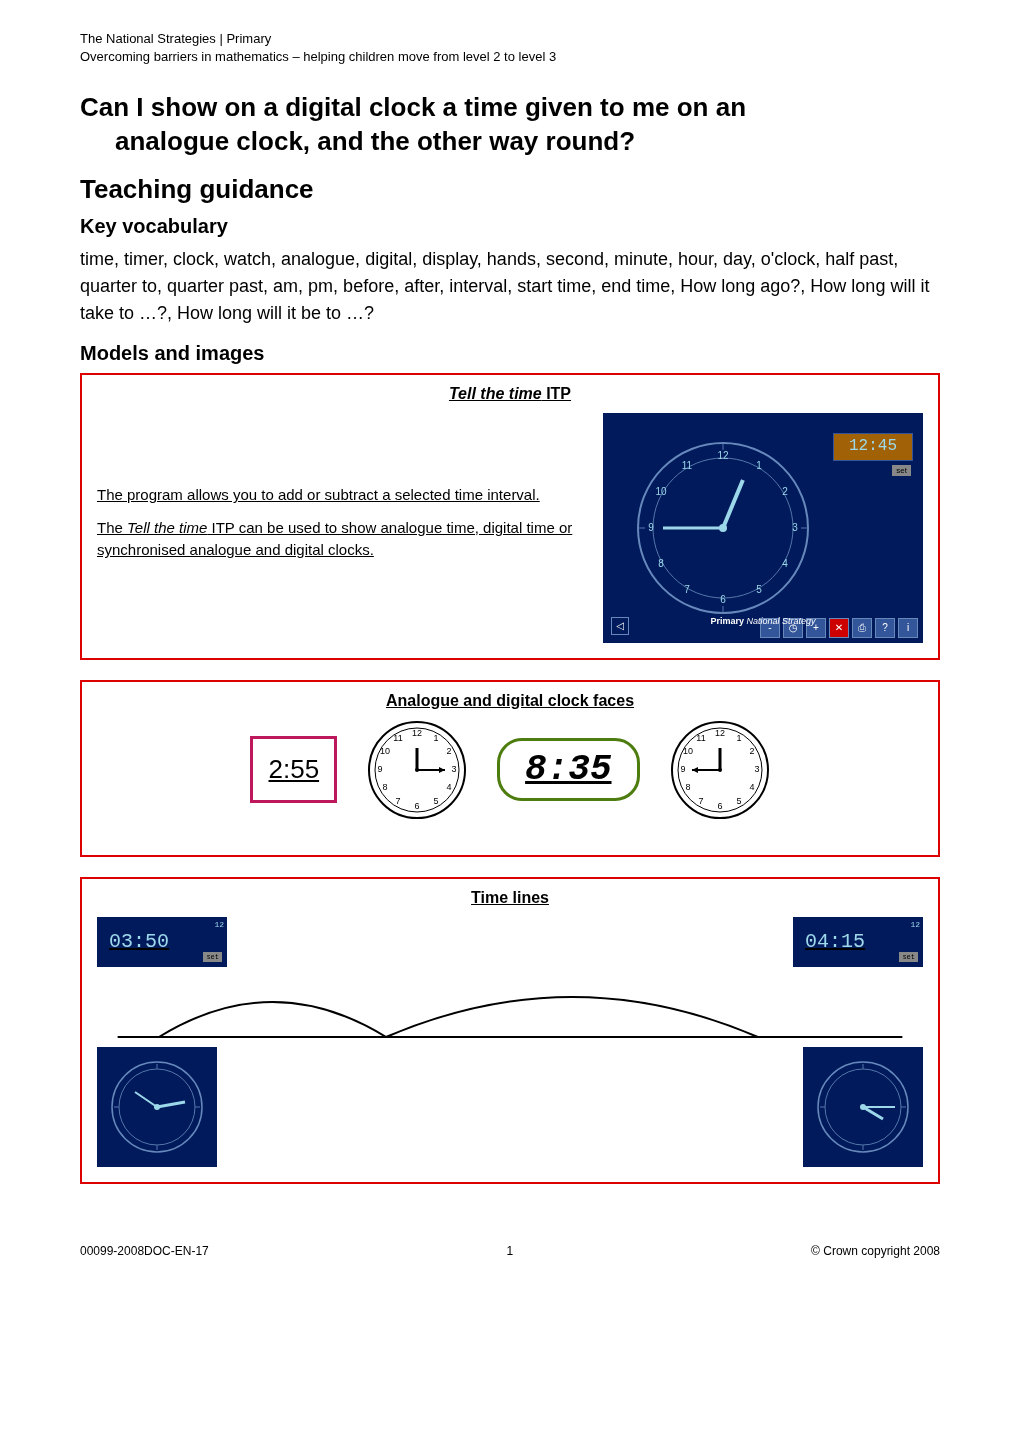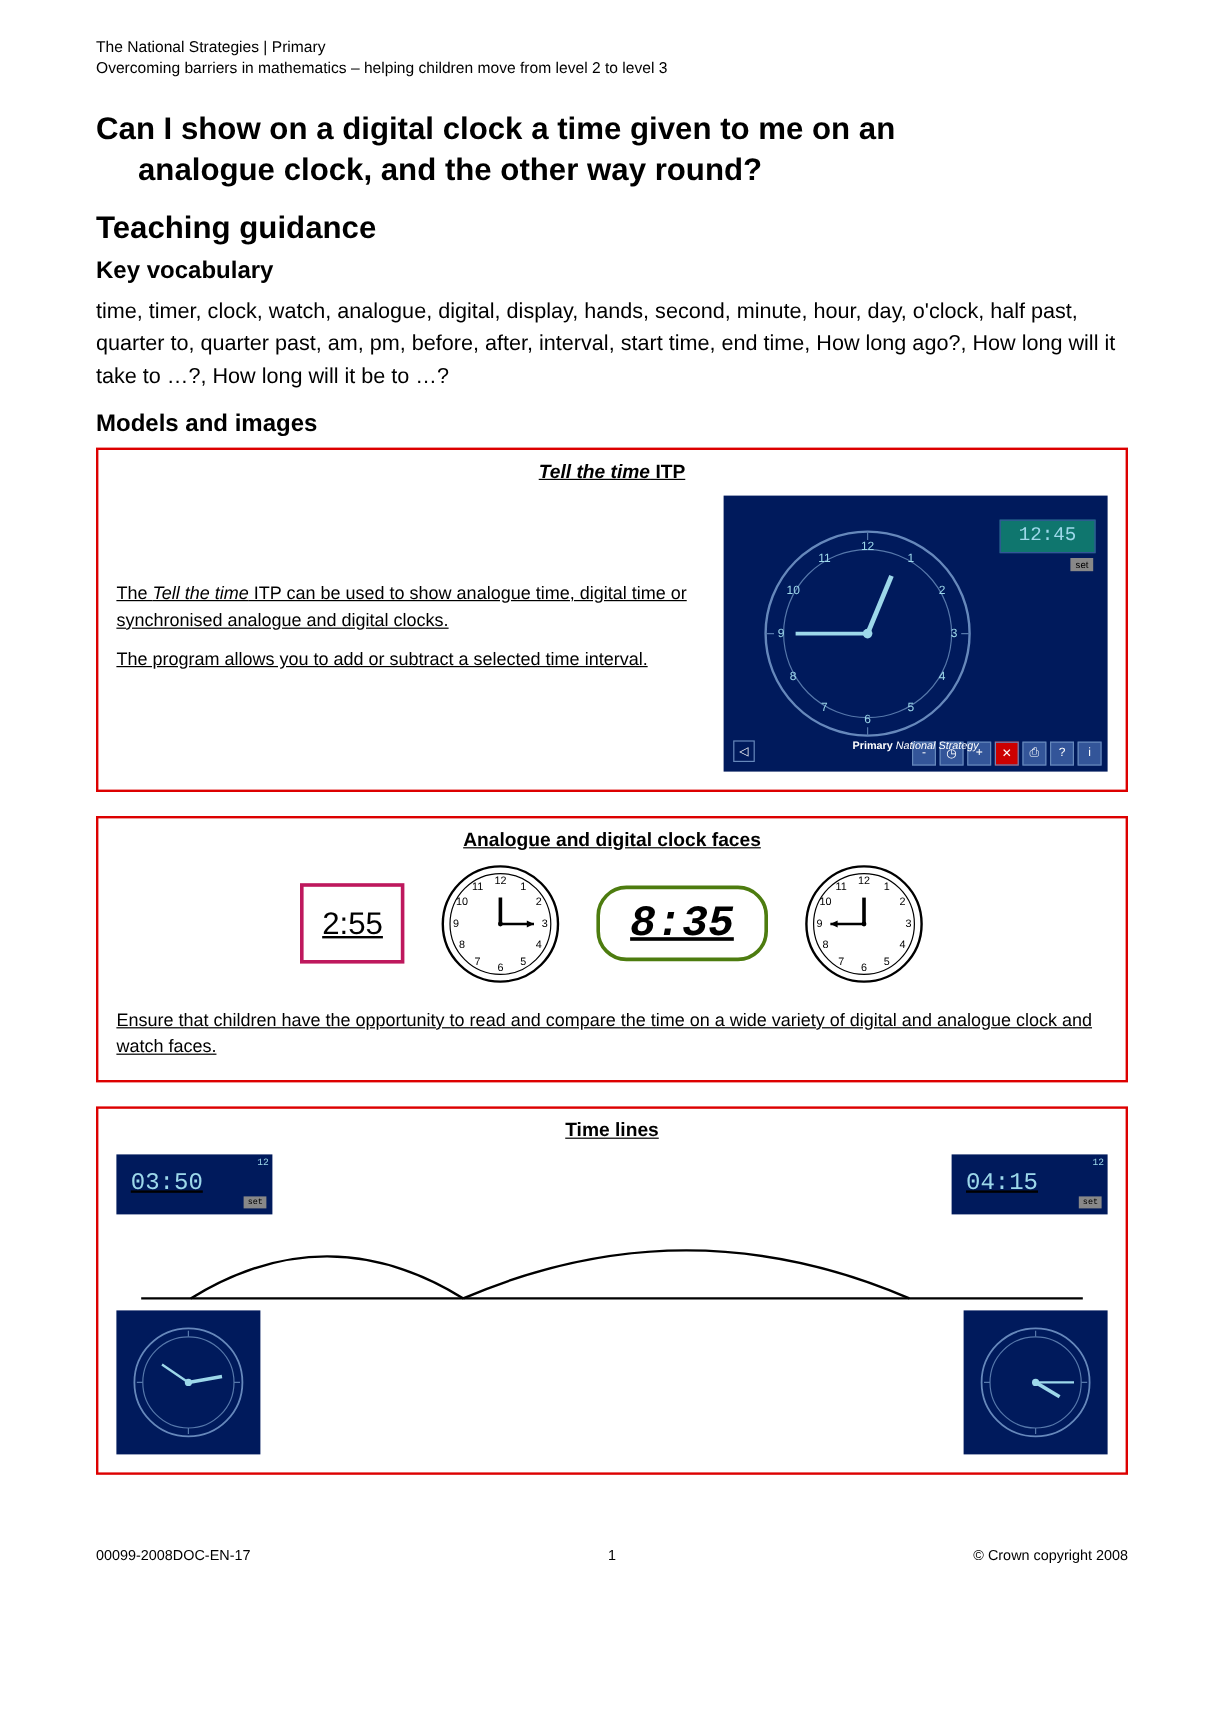--- a/index.html
+++ b/index.html
@@ -87,21 +87,21 @@
       top: 25px;
       width: 180px;
       height: 180px;
     }
     .itp-digital {
       position: absolute;
       right: 10px;
       top: 20px;
       width: 80px;
       height: 28px;
-      background: #0f766e;
+      background: #a16207;
       border: 1px solid #335599;
       color: #9dd8ea;
       font-family: 'Courier New', monospace;
       font-size: 16px;
       text-align: center;
       line-height: 24px;
     }
     .itp-set {
       position: absolute;
       right: 12px;
@@ -274,24 +274,24 @@
 <p class="vocab-text">time, timer, clock, watch, analogue, digital, display, hands, second, minute, hour, day, o'clock, half past, quarter to, quarter past, am, pm, before, after, interval, start time, end time, How long ago?, How long will it take to …?, How long will it be to …?</p>
 
 <h3>Models and images</h3>
 
 <div class="red-box">
   <div class="box-title">
     <span class="italic">Tell the time</span><span> ITP</span>
   </div>
   <div class="itp-row">
     <div class="itp-text">
+      <p>The program allows you to add or subtract a selected time interval.</p>
       <p>
         <span>The </span><span style="font-style:italic">Tell the time</span><span> ITP can be used to show analogue time, digital time or synchronised analogue and digital clocks.</span>
       </p>
-      <p>The program allows you to add or subtract a selected time interval.</p>
     </div>
     <div class="itp-image">
       <svg class="itp-clock" viewBox="0 0 180 180">
         <circle cx="90" cy="90" r="85" fill="none" stroke="#6688bb" stroke-width="2"></circle>
         <circle cx="90" cy="90" r="70" fill="none" stroke="#5577aa" stroke-width="1"></circle>
         <g font-size="10" fill="#9dd8ea" text-anchor="middle" dominant-baseline="middle">
           <text x="90" y="18">12</text>
           <text x="126" y="28">1</text>
           <text x="152" y="54">2</text>
           <text x="162" y="90">3</text>
@@ -378,21 +378,20 @@
         <text x="13" y="50">9</text>
         <text x="18" y="32">10</text>
         <text x="31" y="19">11</text>
       </g>
       <line x1="50" y1="50" x2="22" y2="50" stroke="#000" stroke-width="2"></line>
       <polygon points="22,50 28,47 28,53" fill="#000"></polygon>
       <line x1="50" y1="50" x2="50" y2="28" stroke="#000" stroke-width="3"></line>
       <circle cx="50" cy="50" r="2" fill="#000"></circle>
     </svg>
   </div>
-  <p class="clock-note">Ensure that children have the opportunity to read and compare the time on a wide variety of digital and analogue clock and watch faces.</p>
 </div>
 
 <div class="red-box">
   <div class="box-title">Time lines</div>
 
   <div class="timeline-row">
     <div class="digital-badge">
       <span>03:50</span>
       <span class="corner">12</span>
       <span class="set">set</span>

